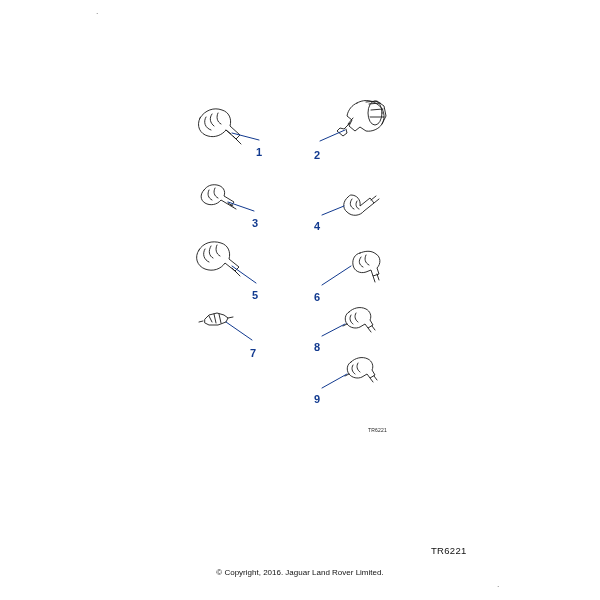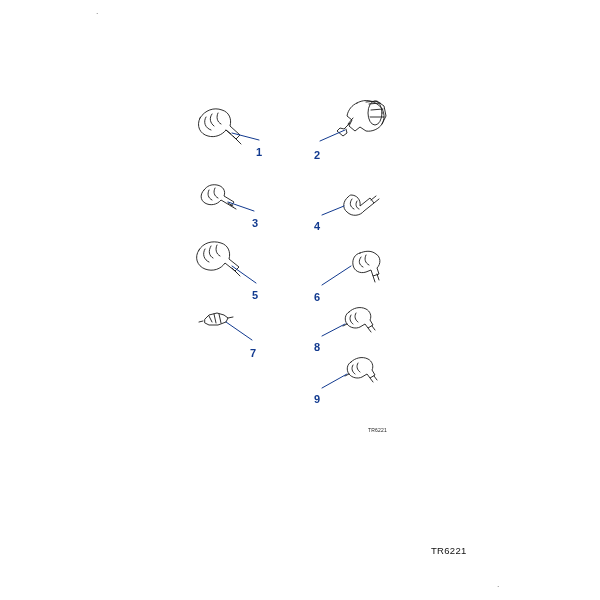--- a/index.html
+++ b/index.html
@@ -184,14 +184,15 @@
   <div class="callout" style="left:252px; top:218px;">3</div>
   <div class="callout" style="left:314px; top:221px;">4</div>
   <div class="callout" style="left:252px; top:290px;">5</div>
   <div class="callout" style="left:314px; top:292px;">6</div>
   <div class="callout" style="left:250px; top:348px;">7</div>
   <div class="callout" style="left:314px; top:342px;">8</div>
   <div class="callout" style="left:314px; top:394px;">9</div>
 
   <div class="diagram-code">TR6221</div>
   <div class="sheet-code">TR6221</div>
+  <div class="copyright">© Copyright, 2016. Jaguar Land Rover Limited.</div>
 
 </div>
 
 </body></html>

